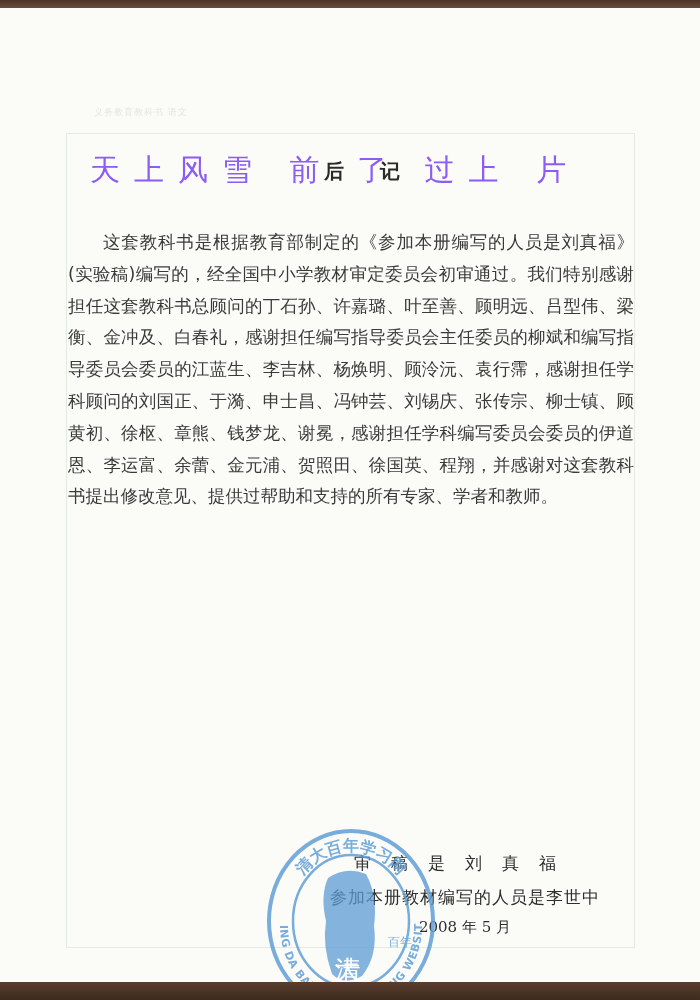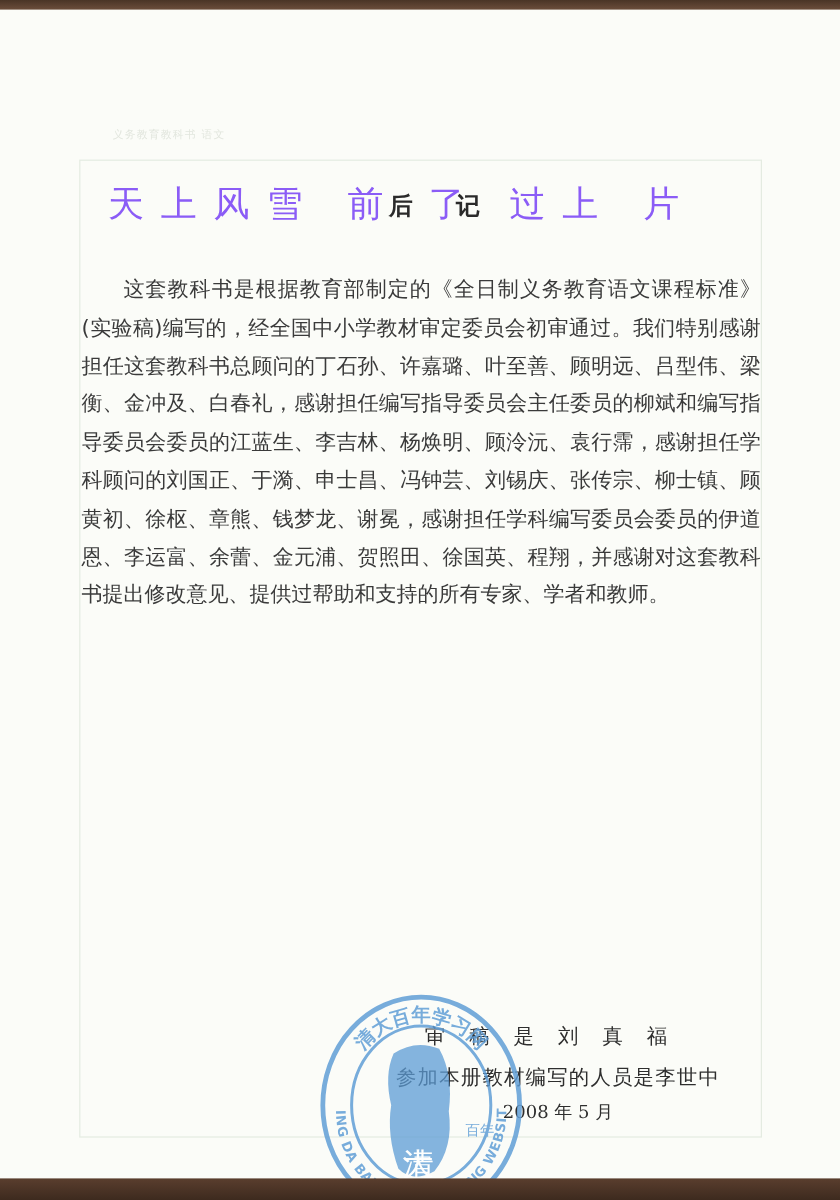--- a/index.html
+++ b/index.html
@@ -63,21 +63,21 @@
 <div class="top-border"></div>
 
 <div class="running-header">义务教育教科书 语文</div>
 
 <div class="frame"></div>
 <div class="ghost">天上风雪 前 了 过上 片 </div>
 
 <div class="title">后记</div>
 
 <div class="body-text">
-  <p>这套教科书是根据教育部制定的《全日制义务教育语文课程标准》(实验稿)编写的，经全国中小学教材审定委员会初审通过。我们特别感谢担任这套教科书总顾问的丁石孙、许嘉璐、叶至善、顾明远、吕型伟、梁衡、金冲及、白春礼，感谢担任编写指导委员会主任委员的柳斌和编写指导委员会委员的江蓝生、李吉林、杨焕明、顾泠沅、袁行霈，感谢担任学科顾问的刘国正、于漪、申士昌、冯钟芸、刘锡庆、张传宗、柳士镇、顾黄初、徐枢、章熊、钱梦龙、谢冕，感谢担任学科编写委员会委员的伊道恩、李运富、余蕾、金元浦、贺照田、徐国英、程翔，并感谢对这套教科书提出修改意见、提供过帮助和支持的所有专家、学者和教师。</p>
+  <p>这套教科书是根据教育部制定的《参加本册编写的人员是刘真福》(实验稿)编写的，经全国中小学教材审定委员会初审通过。我们特别感谢担任这套教科书总顾问的丁石孙、许嘉璐、叶至善、顾明远、吕型伟、梁衡、金冲及、白春礼，感谢担任编写指导委员会主任委员的柳斌和编写指导委员会委员的江蓝生、李吉林、杨焕明、顾泠沅、袁行霈，感谢担任学科顾问的刘国正、于漪、申士昌、冯钟芸、刘锡庆、张传宗、柳士镇、顾黄初、徐枢、章熊、钱梦龙、谢冕，感谢担任学科编写委员会委员的伊道恩、李运富、余蕾、金元浦、贺照田、徐国英、程翔，并感谢对这套教科书提出修改意见、提供过帮助和支持的所有专家、学者和教师。</p>
 </div>
 
 <div class="sign org1">审稿是刘真福</div>
 <div class="sign org2">参加本册教材编写的人员是李世中</div>
 <div class="sign date">2008 年 5 月</div>
 
 <svg class="stamp" viewBox="0 0 170 190" xmlns="http://www.w3.org/2000/svg">
   <defs>
     <path id="arcTop" d="M 22 95 A 63 70 0 0 1 148 95"></path>
     <path id="arcBot" d="M 14 100 A 71 78 0 0 0 156 100"></path>

